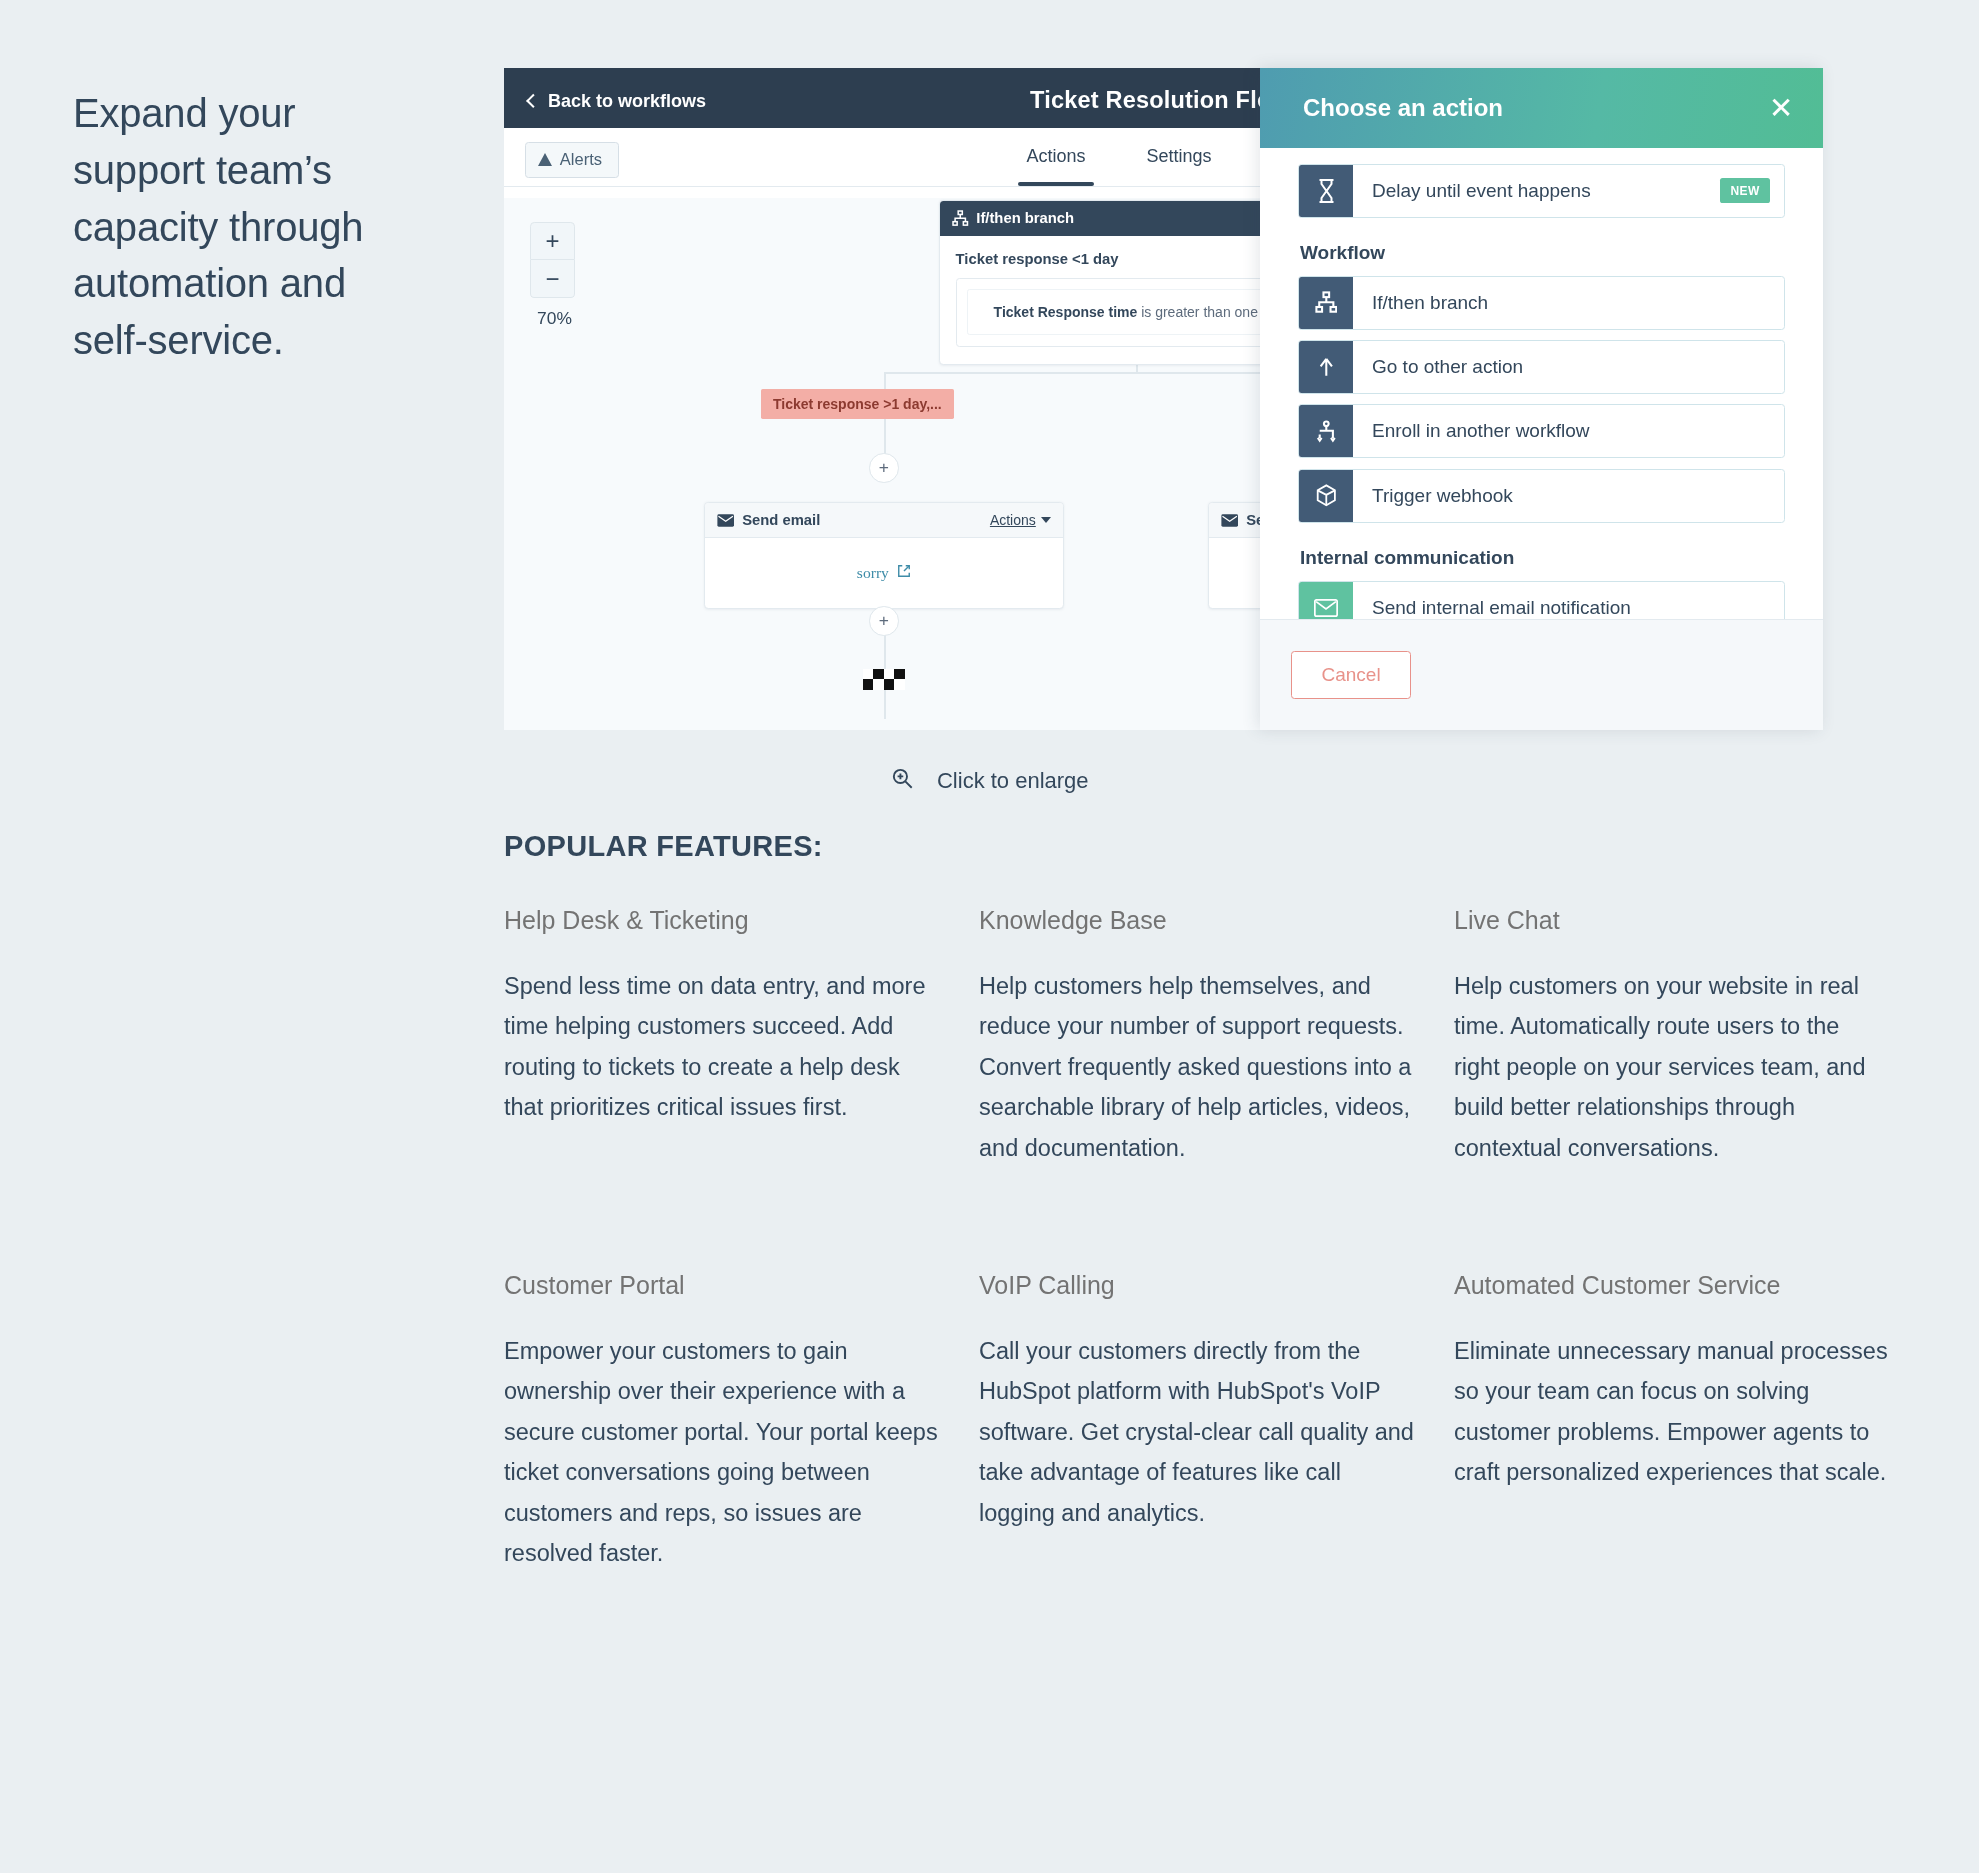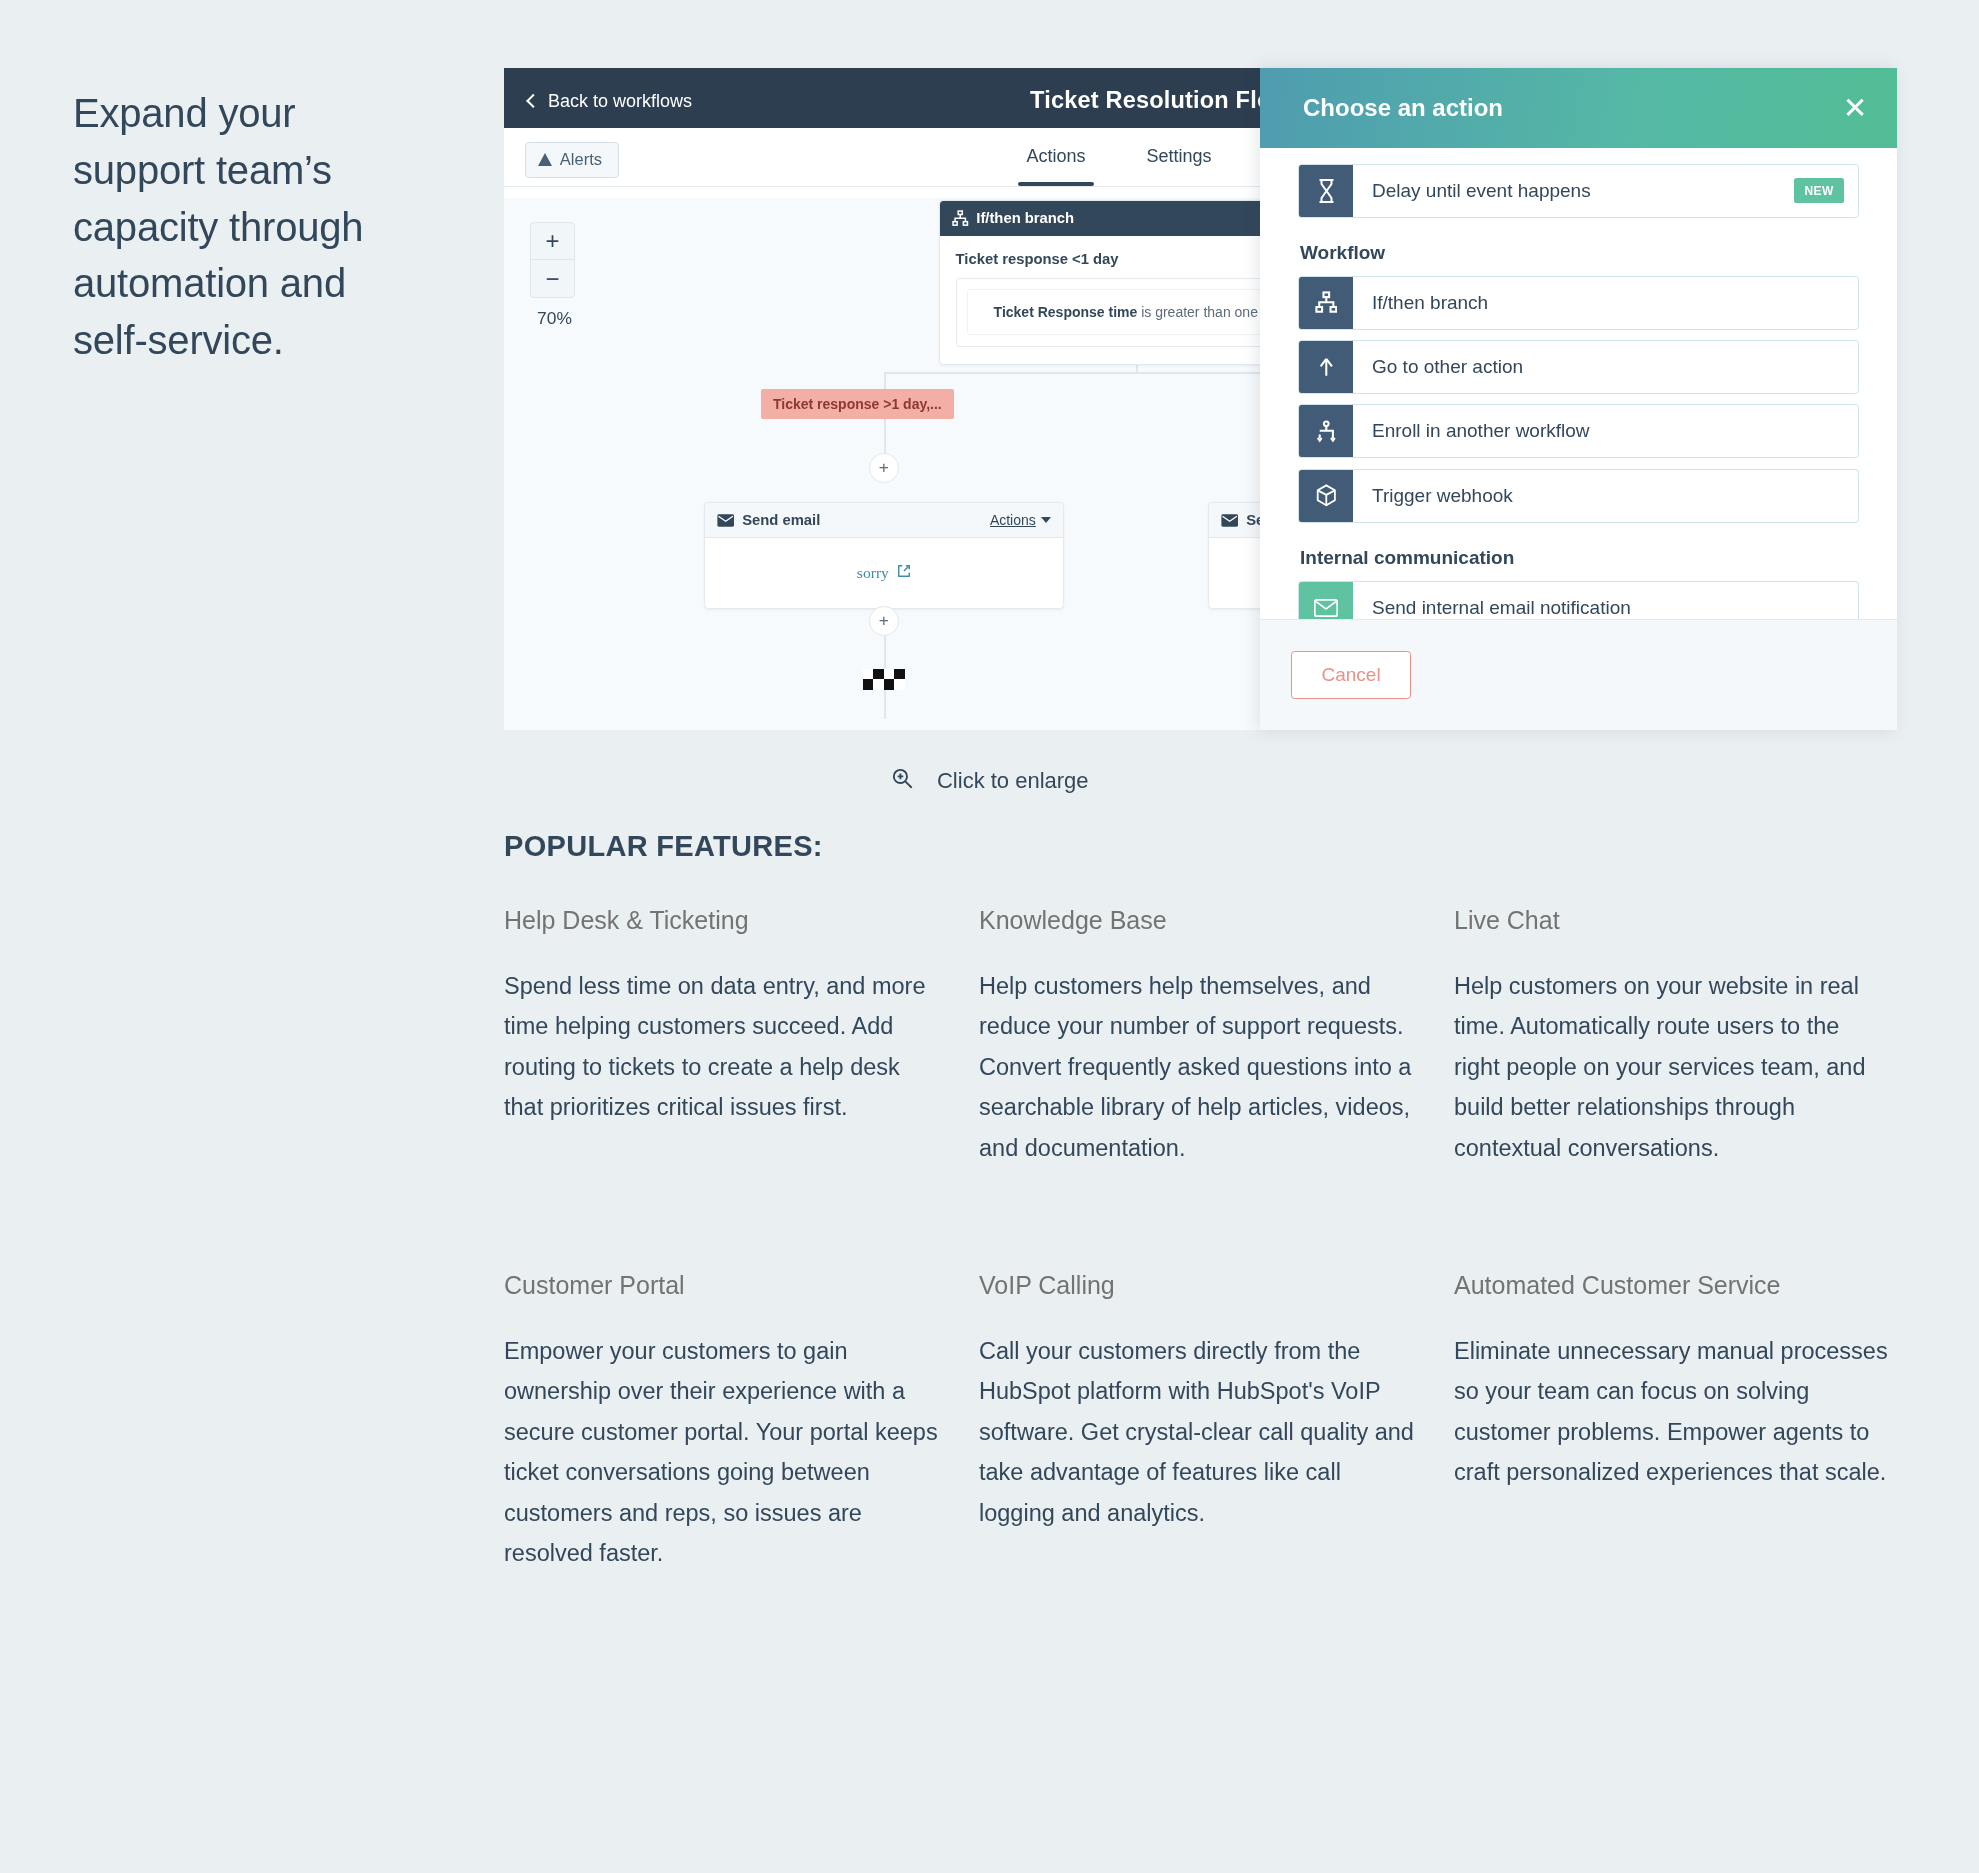--- a/index.html
+++ b/index.html
@@ -37,21 +37,21 @@
   .appbar {
     position: absolute; left: 0; top: 0;
     width: 100%; height: 71px;
     background: #2d3e50;
     color: #fff;
   }
   .back-link {
     position: absolute; left: 24px; top: 22.6px;
     font-size: 18px; color: #ffffff;
     display: flex; align-items: center; gap: 9.6px;
-    font-weight: 400;
+    font-weight: 700;
   }
   .chev-left {
     display: inline-block;
     width: 10.4px; height: 10.4px;
     border-left: 2.6px solid #fff;
     border-bottom: 2.6px solid #fff;
     transform: rotate(45deg);
   }
   .shot-title {
     position: absolute; left: 0; top: 19px; width: 100%;
@@ -197,21 +197,21 @@
     border: 1.7px solid #9fd3dd; border-radius: 3.5px;
     background: #fff;
     display: flex; align-items: center; justify-content: center;
     font-size: 17.4px; color: #33475b; line-height: 1;
   }
 
   
   .action-panel {
     position: absolute;
     left: 1260px; top: 68px;
-    width: 637px; height: 662px;
+    width: 563px; height: 662px;
     background: #fff;
     box-shadow: -3.5px 0 15.6px rgba(45,62,80,.13);
     display: flex; flex-direction: column;
     overflow: hidden;
   }
   .ap-head {
     height: 80px; flex: 0 0 80px;
     background: linear-gradient(100deg, #4f9cb0 0%, #55b9a5 60%, #52bd95 100%);
     display: flex; align-items: center; justify-content: space-between;
     padding: 0 29.5px 0 43px;

